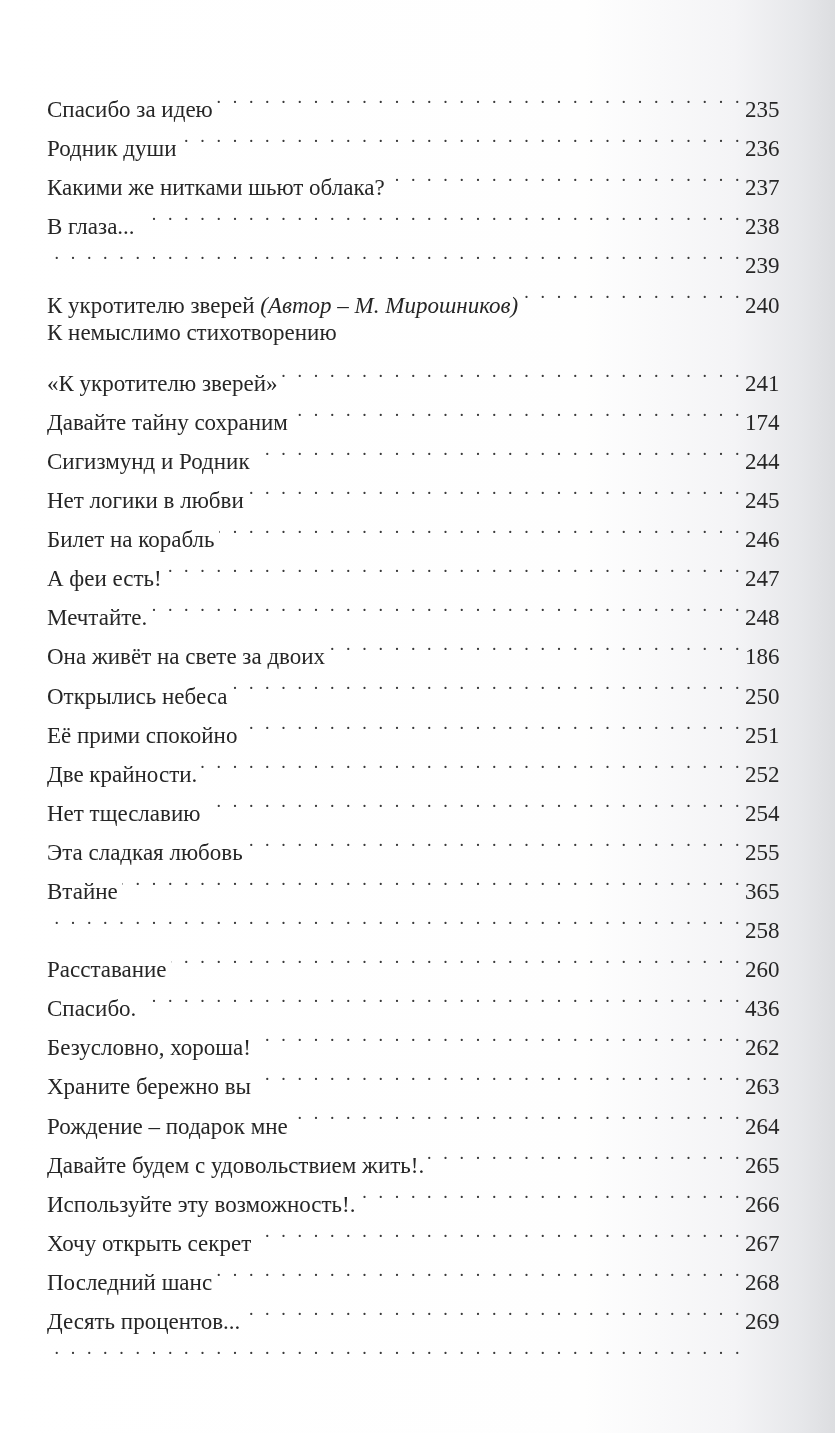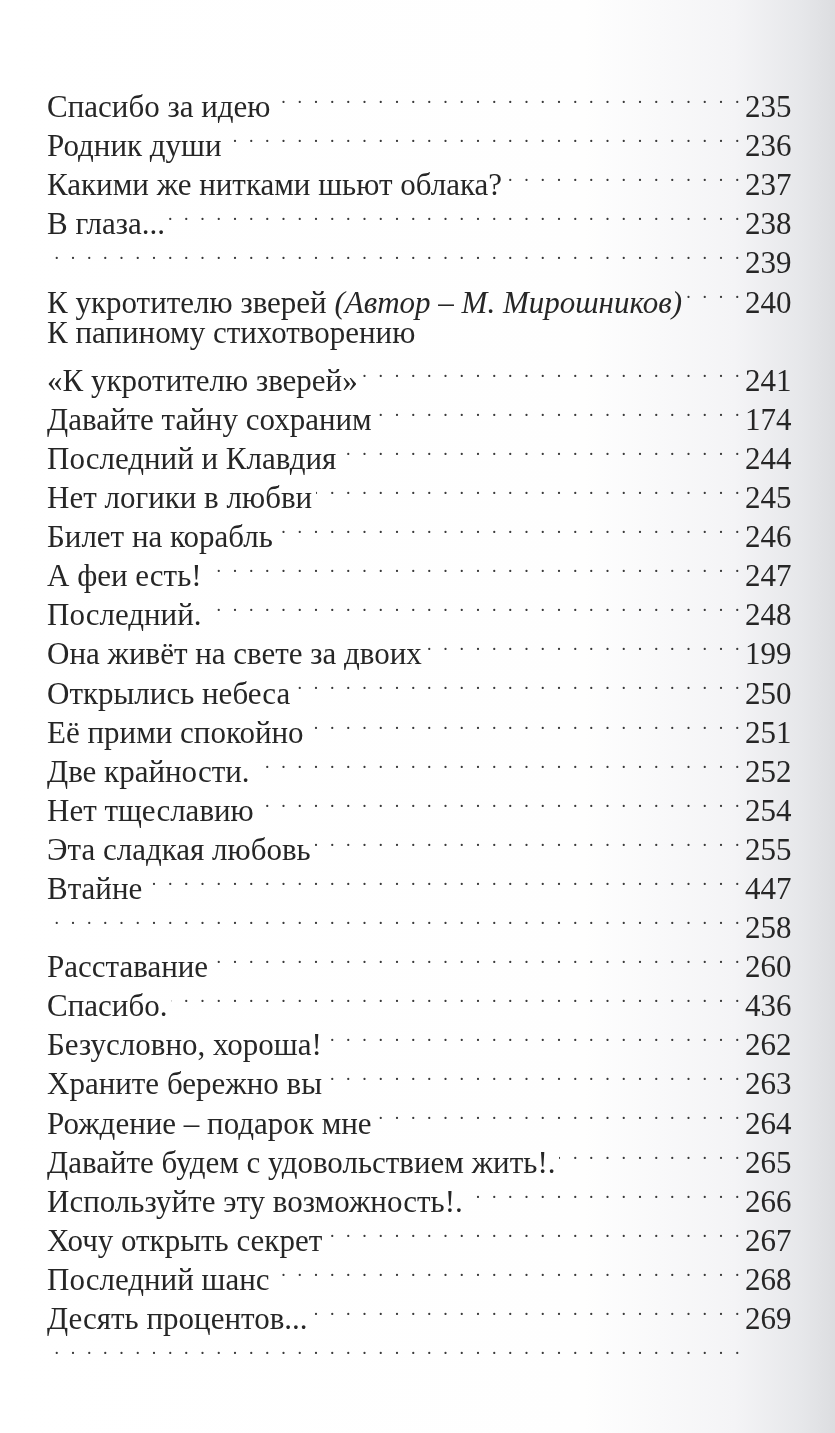--- a/index.html
+++ b/index.html
@@ -13,21 +13,21 @@
   .toc {
     position: absolute;
     left: 47px;
     top: 78px;
     width: 742px;
   }
   .toc-row {
     display: flex;
     align-items: baseline;
     height: 39.1px;
-    font-size: 31px;
+    font-size: 23px;
     line-height: 39.1px;
     white-space: nowrap;
   }
   .toc-title { flex: 0 0 auto; }
   .toc-title .author { font-style: italic; }
   .leader {
     flex: 1 1 auto;
     overflow: hidden;
     margin: 0 2px 0 4px;
     position: relative;
@@ -37,21 +37,21 @@
     content: ". . . . . . . . . . . . . . . . . . . . . . . . . . . . . . . . . . . . . . . . . . . . . . . . . . . . . . . . . . . . . . . . . . . . . . . . . . . . . . . . . . . . .";
     position: absolute;
     right: 0;
     white-space: nowrap;
     letter-spacing: 3.6px;
     color: #3a3a3a;
     font-size: 18px;
   }
   .toc-page {
     flex: 0 0 auto;
-    text-align: right;
+    text-align: left;
     width: 44px;
   }
 </style>
 </head>
 <body>
 
 <div class="toc">
   <div class="toc-row">
       <span class="toc-title"><span>Спасибо за идею</span></span>
       <span class="leader"></span>
@@ -75,61 +75,61 @@
   <div class="toc-row">
       <span class="leader"></span>
       <span class="toc-page">239</span>
     </div>
   <div class="toc-row">
       <span class="toc-title"><span>К укротителю зверей </span><span class="author">(Автор – М. Мирошников)</span></span>
       <span class="leader"></span>
       <span class="toc-page">240</span>
     </div>
   <div class="toc-row">
-      <span class="toc-title"><span>К папиному стихотворению</span></span>
+      <span class="toc-title"><span>К немыслимо стихотворению</span></span>
     </div>
   <div class="toc-row">
       <span class="toc-title"><span>«К укротителю зверей»</span></span>
       <span class="leader"></span>
       <span class="toc-page">241</span>
     </div>
   <div class="toc-row">
       <span class="toc-title"><span>Давайте тайну сохраним</span></span>
       <span class="leader"></span>
       <span class="toc-page">174</span>
     </div>
   <div class="toc-row">
-      <span class="toc-title"><span>Последний и Клавдия</span></span>
+      <span class="toc-title"><span>Сигизмунд и Родник</span></span>
       <span class="leader"></span>
       <span class="toc-page">244</span>
     </div>
   <div class="toc-row">
       <span class="toc-title"><span>Нет логики в любви</span></span>
       <span class="leader"></span>
       <span class="toc-page">245</span>
     </div>
   <div class="toc-row">
       <span class="toc-title"><span>Билет на корабль</span></span>
       <span class="leader"></span>
       <span class="toc-page">246</span>
     </div>
   <div class="toc-row">
       <span class="toc-title"><span>А феи есть!</span></span>
       <span class="leader"></span>
       <span class="toc-page">247</span>
     </div>
   <div class="toc-row">
-      <span class="toc-title"><span>Последний.</span></span>
+      <span class="toc-title"><span>Мечтайте.</span></span>
       <span class="leader"></span>
       <span class="toc-page">248</span>
     </div>
   <div class="toc-row">
       <span class="toc-title"><span>Она живёт на свете за двоих</span></span>
       <span class="leader"></span>
-      <span class="toc-page">199</span>
+      <span class="toc-page">186</span>
     </div>
   <div class="toc-row">
       <span class="toc-title"><span>Открылись небеса</span></span>
       <span class="leader"></span>
       <span class="toc-page">250</span>
     </div>
   <div class="toc-row">
       <span class="toc-title"><span>Её прими спокойно</span></span>
       <span class="leader"></span>
       <span class="toc-page">251</span>
@@ -145,21 +145,21 @@
       <span class="toc-page">254</span>
     </div>
   <div class="toc-row">
       <span class="toc-title"><span>Эта сладкая любовь</span></span>
       <span class="leader"></span>
       <span class="toc-page">255</span>
     </div>
   <div class="toc-row">
       <span class="toc-title"><span>Втайне</span></span>
       <span class="leader"></span>
-      <span class="toc-page">447</span>
+      <span class="toc-page">365</span>
     </div>
   <div class="toc-row">
       <span class="leader"></span>
       <span class="toc-page">258</span>
     </div>
   <div class="toc-row">
       <span class="toc-title"><span>Расставание</span></span>
       <span class="leader"></span>
       <span class="toc-page">260</span>
     </div>

